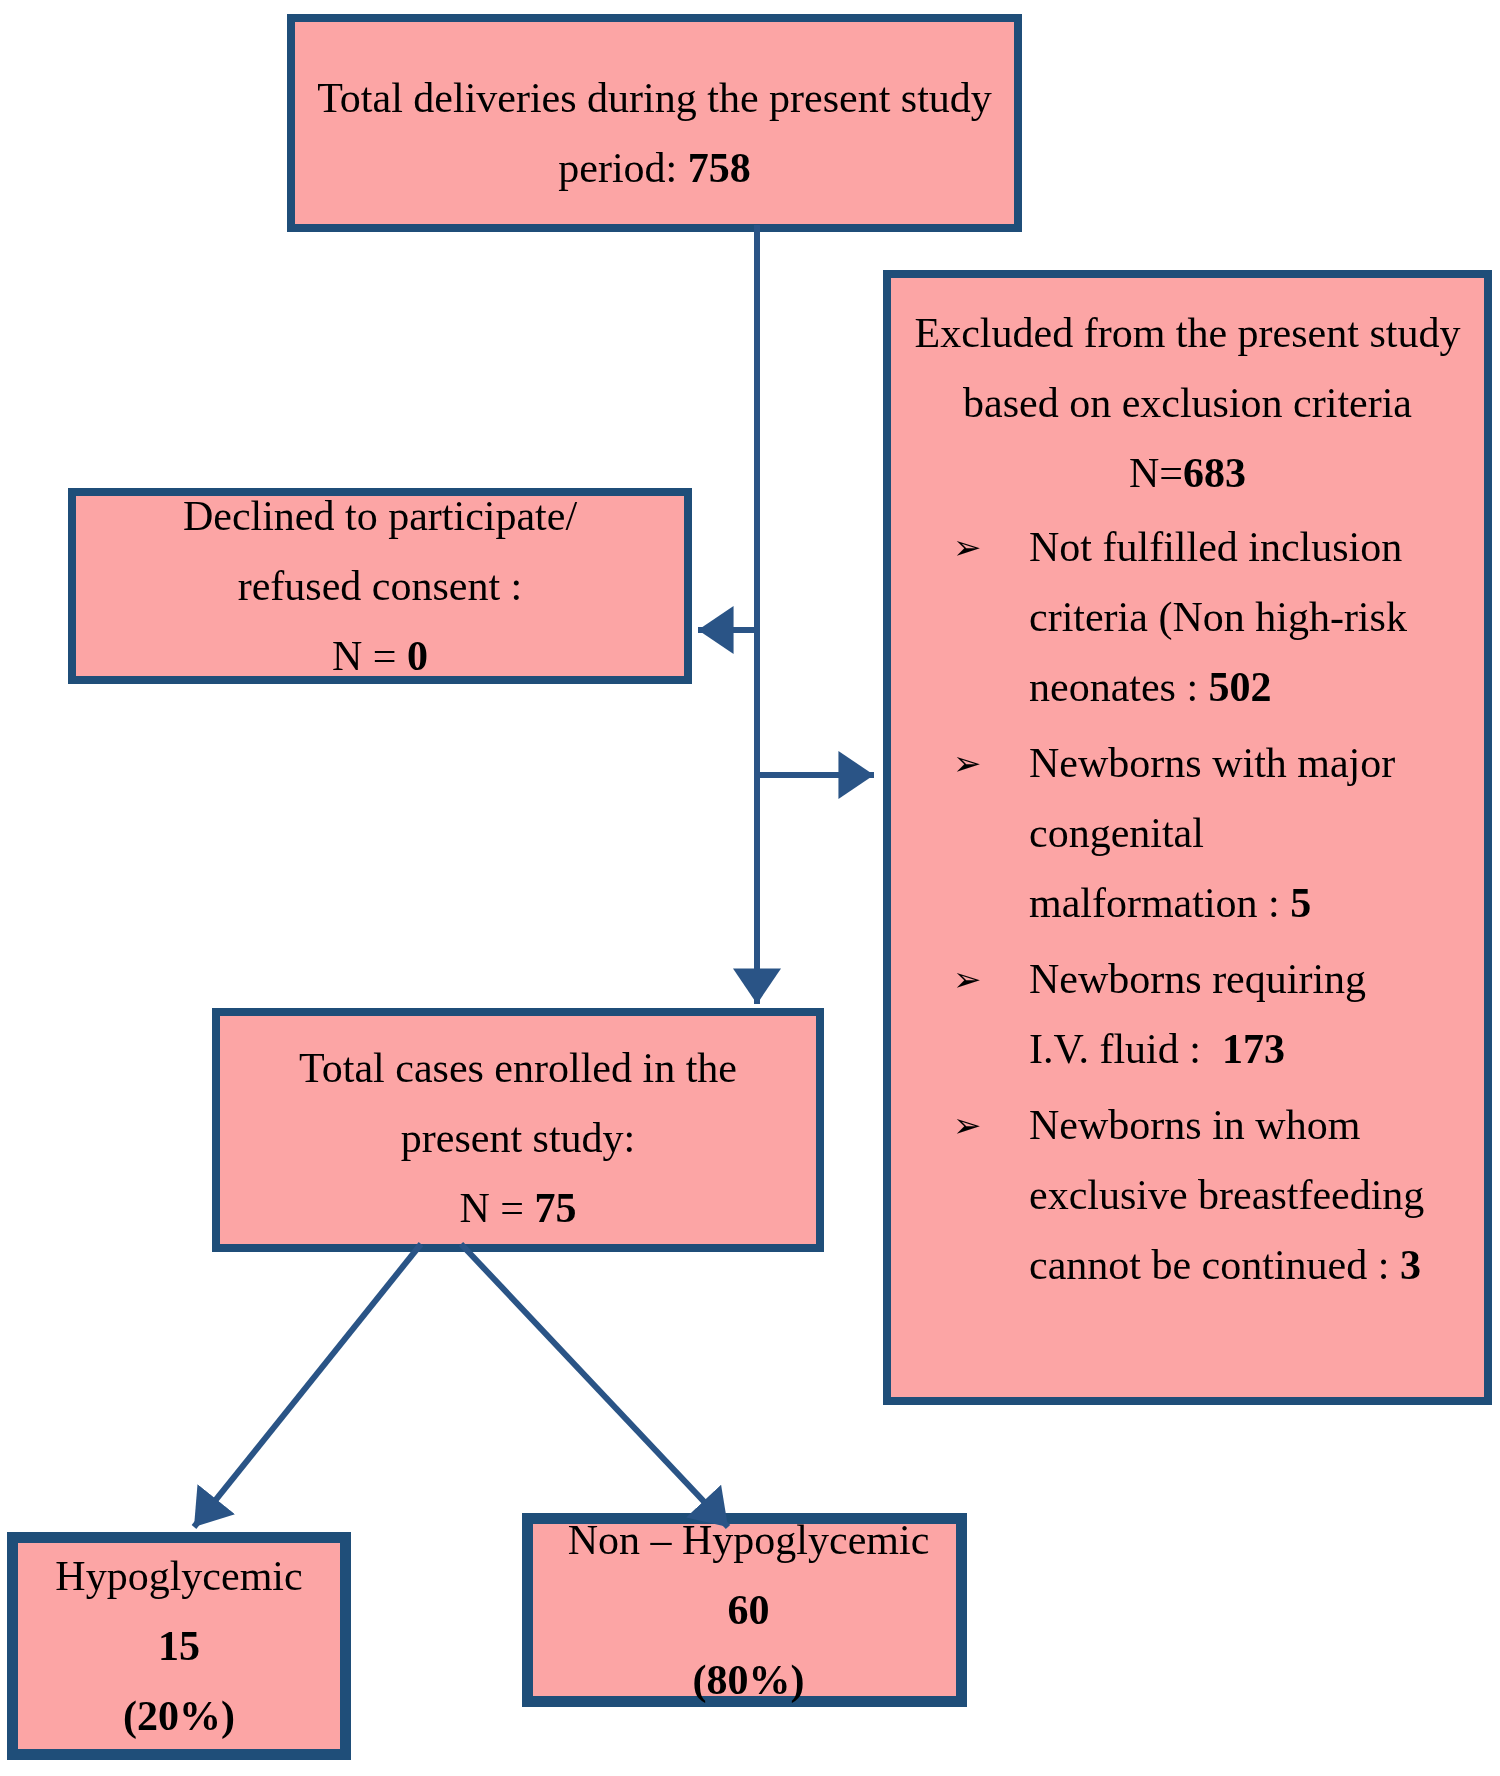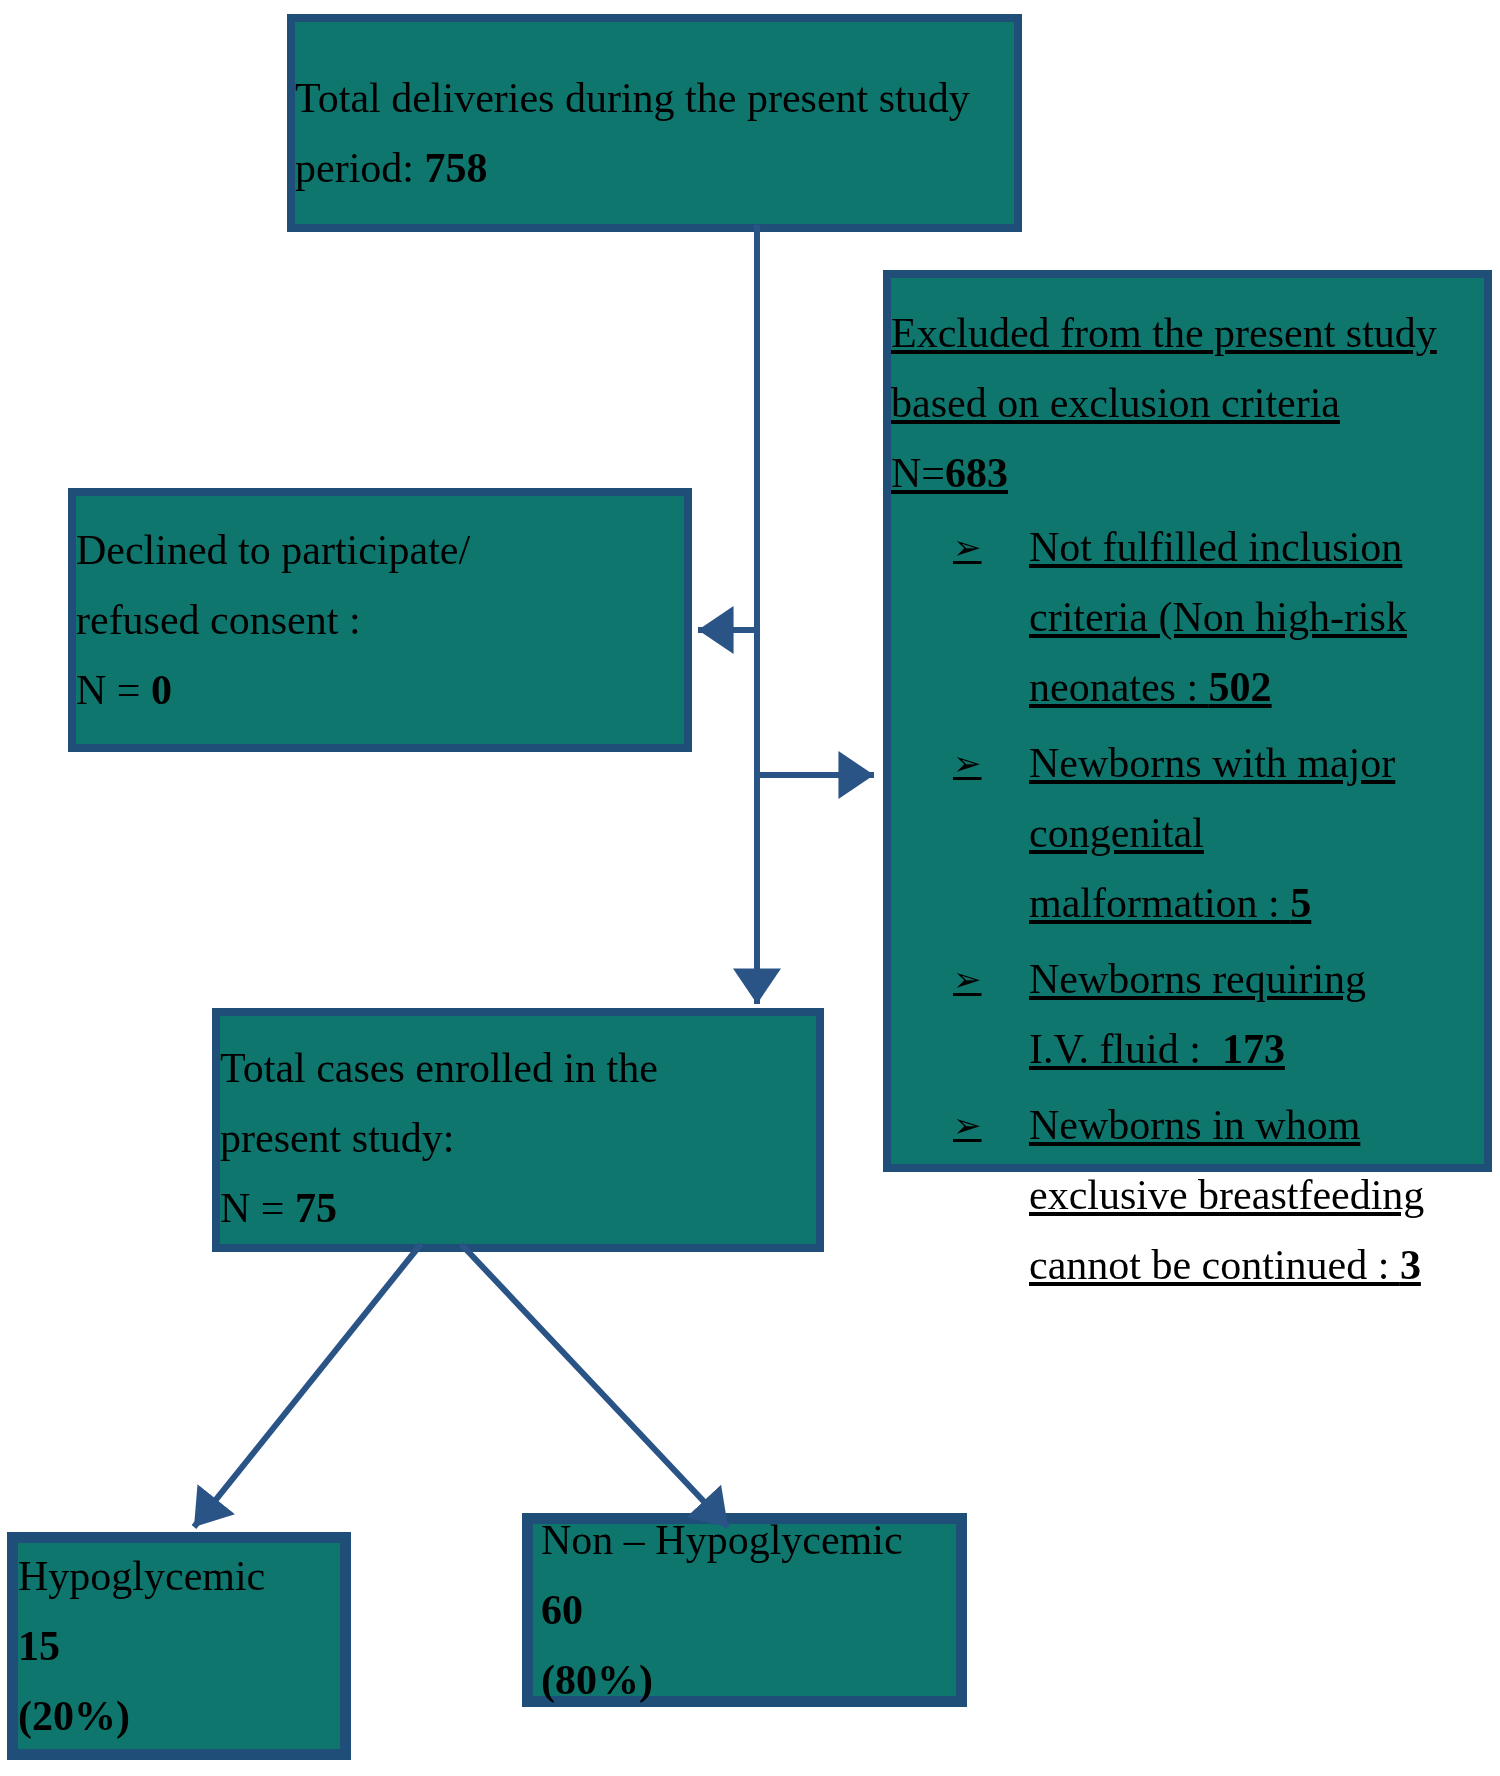--- a/index.html
+++ b/index.html
@@ -9,35 +9,35 @@
     height: 1776px;
     background: #ffffff;
     font-family: "Liberation Serif", "DejaVu Serif", serif;
     font-size: 42px;
     color: #000000;
     overflow: hidden;
   }
   .box {
     position: absolute;
     box-sizing: border-box;
-    background: #0f766e;
+    background: #fca5a5;
     border: 8px solid var(--box-border, #1f4e79);
     display: flex;
     flex-direction: column;
     justify-content: center;
-    align-items: flex-start;
+    align-items: center;
     text-align: center;
     line-height: 70px;
     z-index: 1;
   }
   .box b { font-weight: bold; }
   #top-box       { left: 287px; top: 14px;   width: 735px; height: 218px; padding-top: 20px; }
-  #declined-box  { left: 68px;  top: 488px;  width: 624px; height: 264px; }
-  #excluded-box  { left: 883px; top: 270px;  width: 609px; height: 902px;
-                   justify-content: flex-start; padding-top: 20px; text-decoration: underline; }
+  #declined-box  { left: 68px;  top: 488px;  width: 624px; height: 196px; }
+  #excluded-box  { left: 883px; top: 270px;  width: 609px; height: 1135px;
+                   justify-content: flex-start; padding-top: 20px; }
   #enrolled-box  { left: 212px; top: 1008px; width: 612px; height: 244px; padding-top: 16px; }
   #hypo-box      { left: 7px;   top: 1532px; width: 344px; height: 228px; border-width: 11px; }
   #nonhypo-box   { left: 522px; top: 1513px; width: 445px; height: 194px; border-width: 11px; padding-left: 8px; }
 
   .exclusion-list {
     width: 100%;
     box-sizing: border-box;
     margin-top: 4px;
     padding: 0 24px 0 62px;
     text-align: left;

